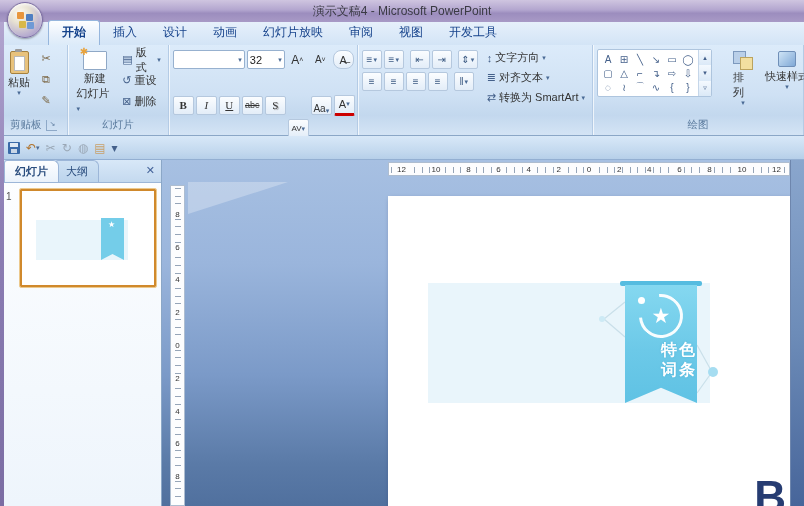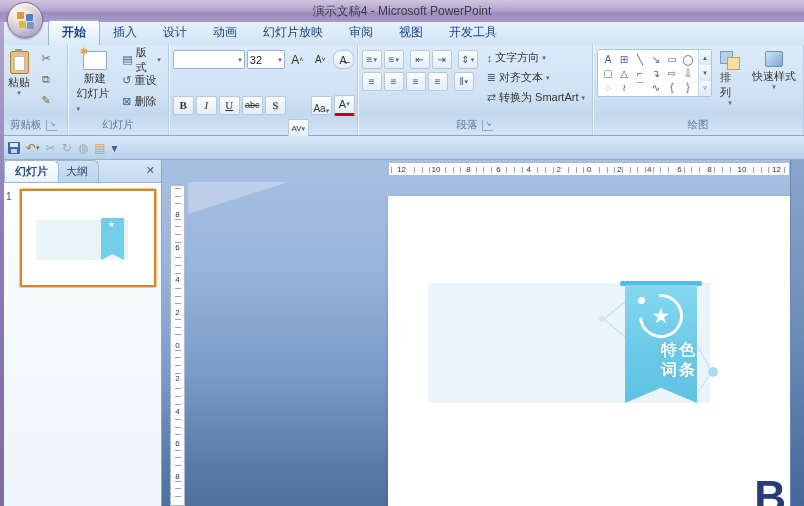--- a/index.html
+++ b/index.html
@@ -331,24 +331,20 @@
               <span>对齐文本</span>
               <span class="dd">▾</span>
             </div>
           <div class="smallbtn">
               <span class="icon12">⇄</span>
               <span>转换为 SmartArt</span>
               <span class="dd">▾</span>
             </div>
         </div>
       </div>
-      <div class="grp-label">
-          <span>段落</span>
-          <span class="launcher">↘</span>
-        </div>
     </div>
 
     <div class="grp" style="flex:1;min-width:210px;">
       <div class="grp-body">
         <div class="shapes-box">
           <div class="shapes-grid">
               <div class="shape-cell">A</div>
               <div class="shape-cell">⊞</div>
               <div class="shape-cell">╲</div>
               <div class="shape-cell">↘</div>
@@ -366,21 +362,21 @@
               <div class="shape-cell">∿</div>
               <div class="shape-cell">{</div>
               <div class="shape-cell">}</div>
             </div>
           <div class="shapes-scroll">
             <div class="sbtn">▴</div>
             <div class="sbtn">▾</div>
             <div class="sbtn">▿</div>
           </div>
         </div>
-        <div class="bigbtn" style="margin-left:4px;">
+        <div class="bigbtn" style="margin-left:17px;">
           <span class="arrange-icon">
               <span class="a1"></span>
               <span class="a2"></span>
             </span>
           <span>排列</span>
           <span class="dd">▾</span>
         </div>
         <div class="bigbtn" style="margin-left:4px;white-space:nowrap;">
           <span class="qs-icon"></span>
           <span>快速样式</span>

